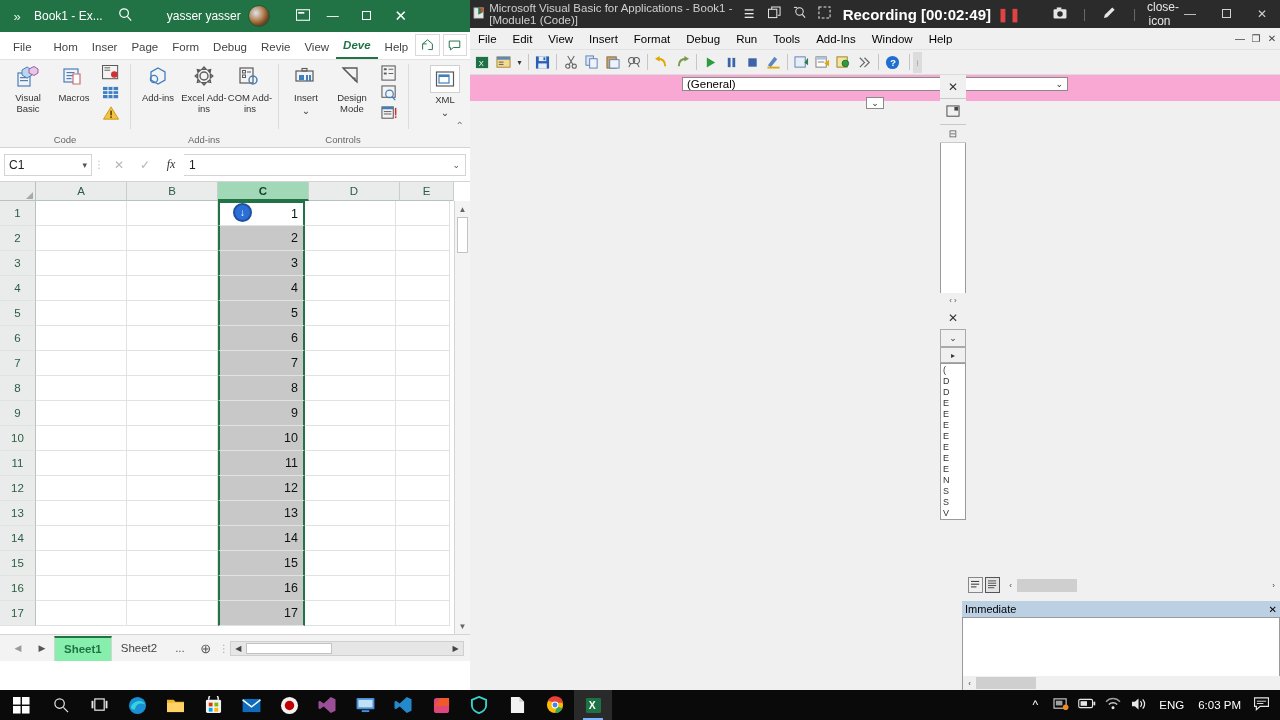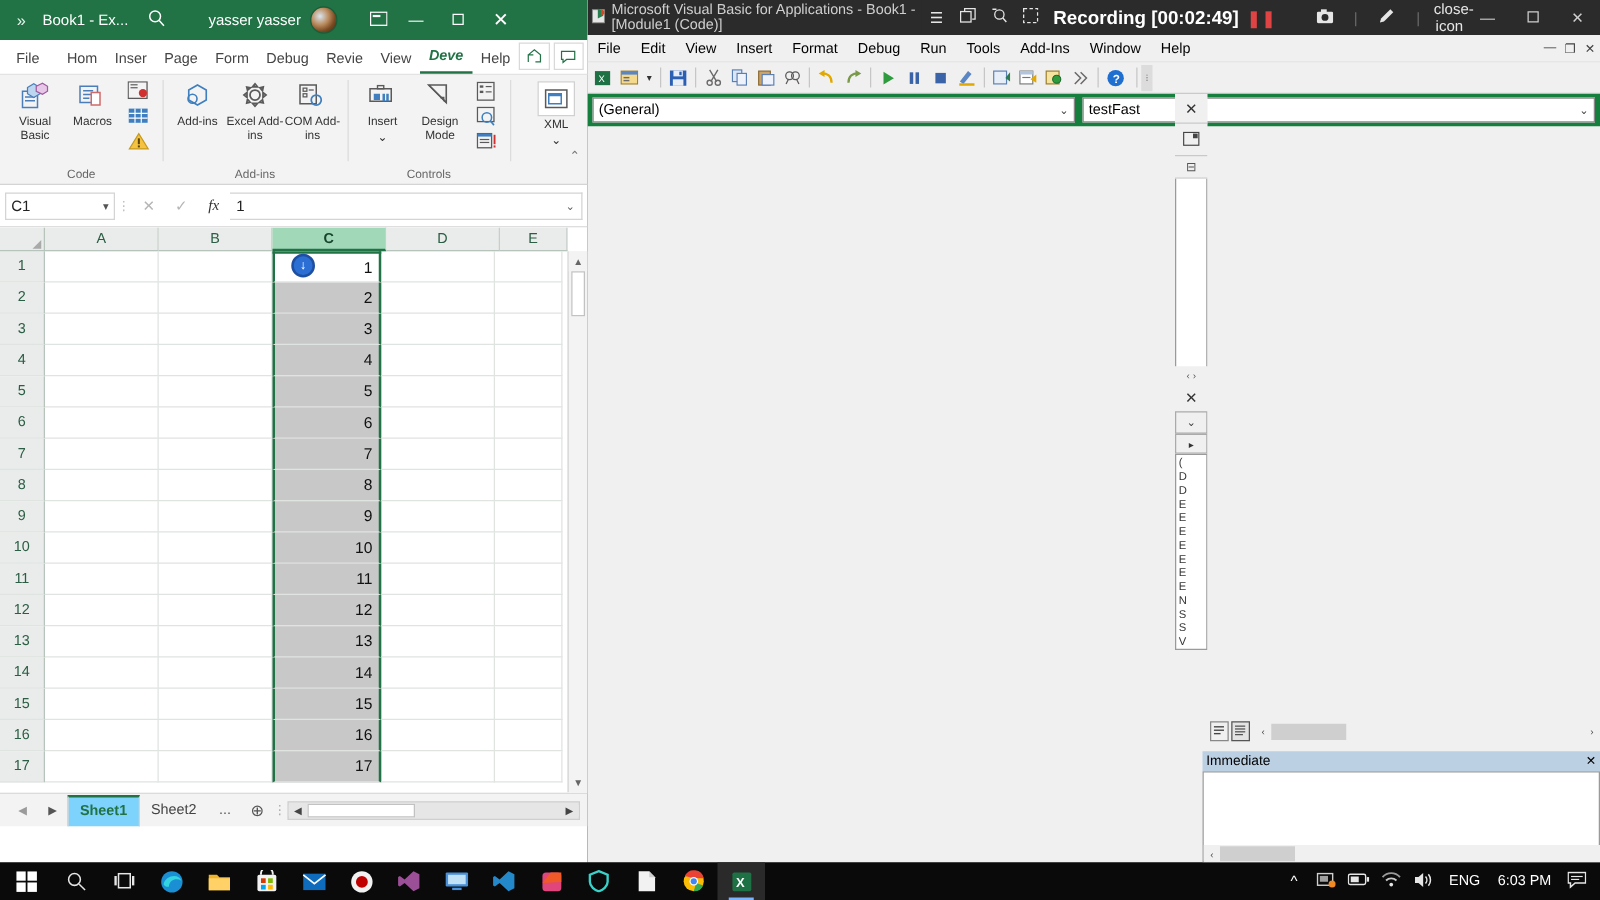--- a/index.html
+++ b/index.html
@@ -77,21 +77,21 @@
      background:#2b6fd4; border:2px solid #1f4fa0; display:flex; align-items:center; justify-content:center;
      color:#fff; font-size:10px; z-index:9; }
   .vscroll { position:absolute; right:0; top:19px; width:16px; bottom:0; background:#f3f3f3; border-left:1px solid #d4d4d4; }
   .vscroll .ar { height:16px; display:flex; align-items:center; justify-content:center; color:#666; font-size:8px; background:#f3f3f3;}
   .vscroll .thumb { height:36px; margin:0 2px; background:#fff; border:1px solid #c2c2c2; }
   .vscroll .arb { position:absolute; bottom:0; left:0; right:0; height:16px; display:flex; align-items:center; justify-content:center; color:#666; font-size:8px;}
 
   .sheettabs { height:27px; background:#f3f3f3; border-top:1px solid #d4d4d4; display:flex; align-items:center; padding-left:6px; }
   .navarrow { width:24px; text-align:center; color:#9a9a9a; font-size:9px; }
   .stab { padding:4px 9px 4px 9px; font-size:11.5px; color:#444; }
-  .stab.active { color:#217346; font-weight:bold; background:#7dd3fc; border-top:2px solid #217346;
+  .stab.active { color:#217346; font-weight:bold; background:#86efac; border-top:2px solid #217346;
      border-left:1px solid #d4d4d4; border-right:1px solid #d4d4d4; height:25px; display:flex; align-items:center; }
   .stab.dots { color:#555; }
   .plus { width:24px; text-align:center; color:#555; font-size:13px; }
   .vdots { width:12px; text-align:center; color:#aaa; font-size:10px; }
   .hscroll { flex:1; height:15px; background:#e6e6e6; border:1px solid #cfcfcf; display:flex; align-items:center; margin-right:6px; }
   .hscroll .ha { width:15px; text-align:center; color:#444; font-size:8px; background:#e6e6e6;}
   .hscroll .hthumb { width:86px; height:11px; background:#fff; border:1px solid #c2c2c2; }
   .hscroll .sp { flex:1; }
 
   .statusbar { height:22px; background:#f3f3f3; border-top:1px solid #e0e0e0; display:flex; align-items:center;
@@ -117,21 +117,21 @@
   .vb-menu { height:22px; background:#f0f0f0; display:flex; align-items:center; font-size:11.5px; color:#000;
      border-bottom:1px solid #e2e2e2; }
   .vb-menu .mi { padding:0 8px; }
   .vb-menu .mspacer { flex:1; }
   .vb-menu .mwb { width:16px; text-align:center; color:#444; font-size:10px; }
 
   .vb-toolbar { height:25px; background:#f0f0f0; display:flex; align-items:center; border-bottom:1px solid #dcdcdc; padding-left:2px;}
   .tbi { width:21px; height:21px; display:flex; align-items:center; justify-content:center; font-size:12px; }
   .tbsep { width:1px; height:16px; background:#c6c6c6; margin:0 3px; }
 
-  .vb-dds { height:26px; background:#15803d; display:flex; align-items:center; padding:2px 4px; gap:6px; }
+  .vb-dds { height:26px; background:#f9a8d4; display:flex; align-items:center; padding:2px 4px; gap:6px;flex-direction:column; }
   .vb-dd { height:20px; border:1px solid #8a8a8a; background:#fff; display:flex; align-items:center;
      padding:0 4px; font-size:11.5px; color:#000; }
   .vb-dd .t { flex:1; }
   .vb-dd .c { color:#333; font-size:9px; }
   .vb-dd.general { width:386px; }
   .vb-dd.proc { flex:1; }
 
   .code-area { position:absolute; left:496px; top:100px; right:0; height:480px; background:#fff;
      border:1px solid #9a9a9a; border-right:none; overflow:hidden; }
   .code-text { position:absolute; left:30px; top:6px; font-family:"Liberation Mono","DejaVu Sans Mono",monospace;
@@ -798,21 +798,20 @@
     <div class="tbsep" style="margin-left:6px"></div>
     <div class="tbi" style="background:#dcdcdc;width:9px;height:21px;flex-direction:column;font-size:6px;color:#333">⋮</div>
   </div>
 
   <div class="vb-dds">
     <div class="vb-dd general">
       <span class="t">(General)</span>
       <span class="c">⌄</span>
     </div>
     <div class="vb-dd proc">
-      <span class="t">testFast</span>
       <span class="c">⌄</span>
     </div>
   </div>
 
   <div class="strip">
     <div class="seg" style="height:24px;display:flex;align-items:center;justify-content:center;font-size:12px;">✕</div>
     <div class="seg" style="height:26px;display:flex;align-items:center;justify-content:center;">
       <svg width="14" height="14" viewBox="0 0 15 15">
           <rect x="1" y="1" width="13" height="11" fill="none" stroke="#444" stroke-width="1"></rect>
           <rect x="9" y="2" width="4" height="4" fill="#444"></rect>

